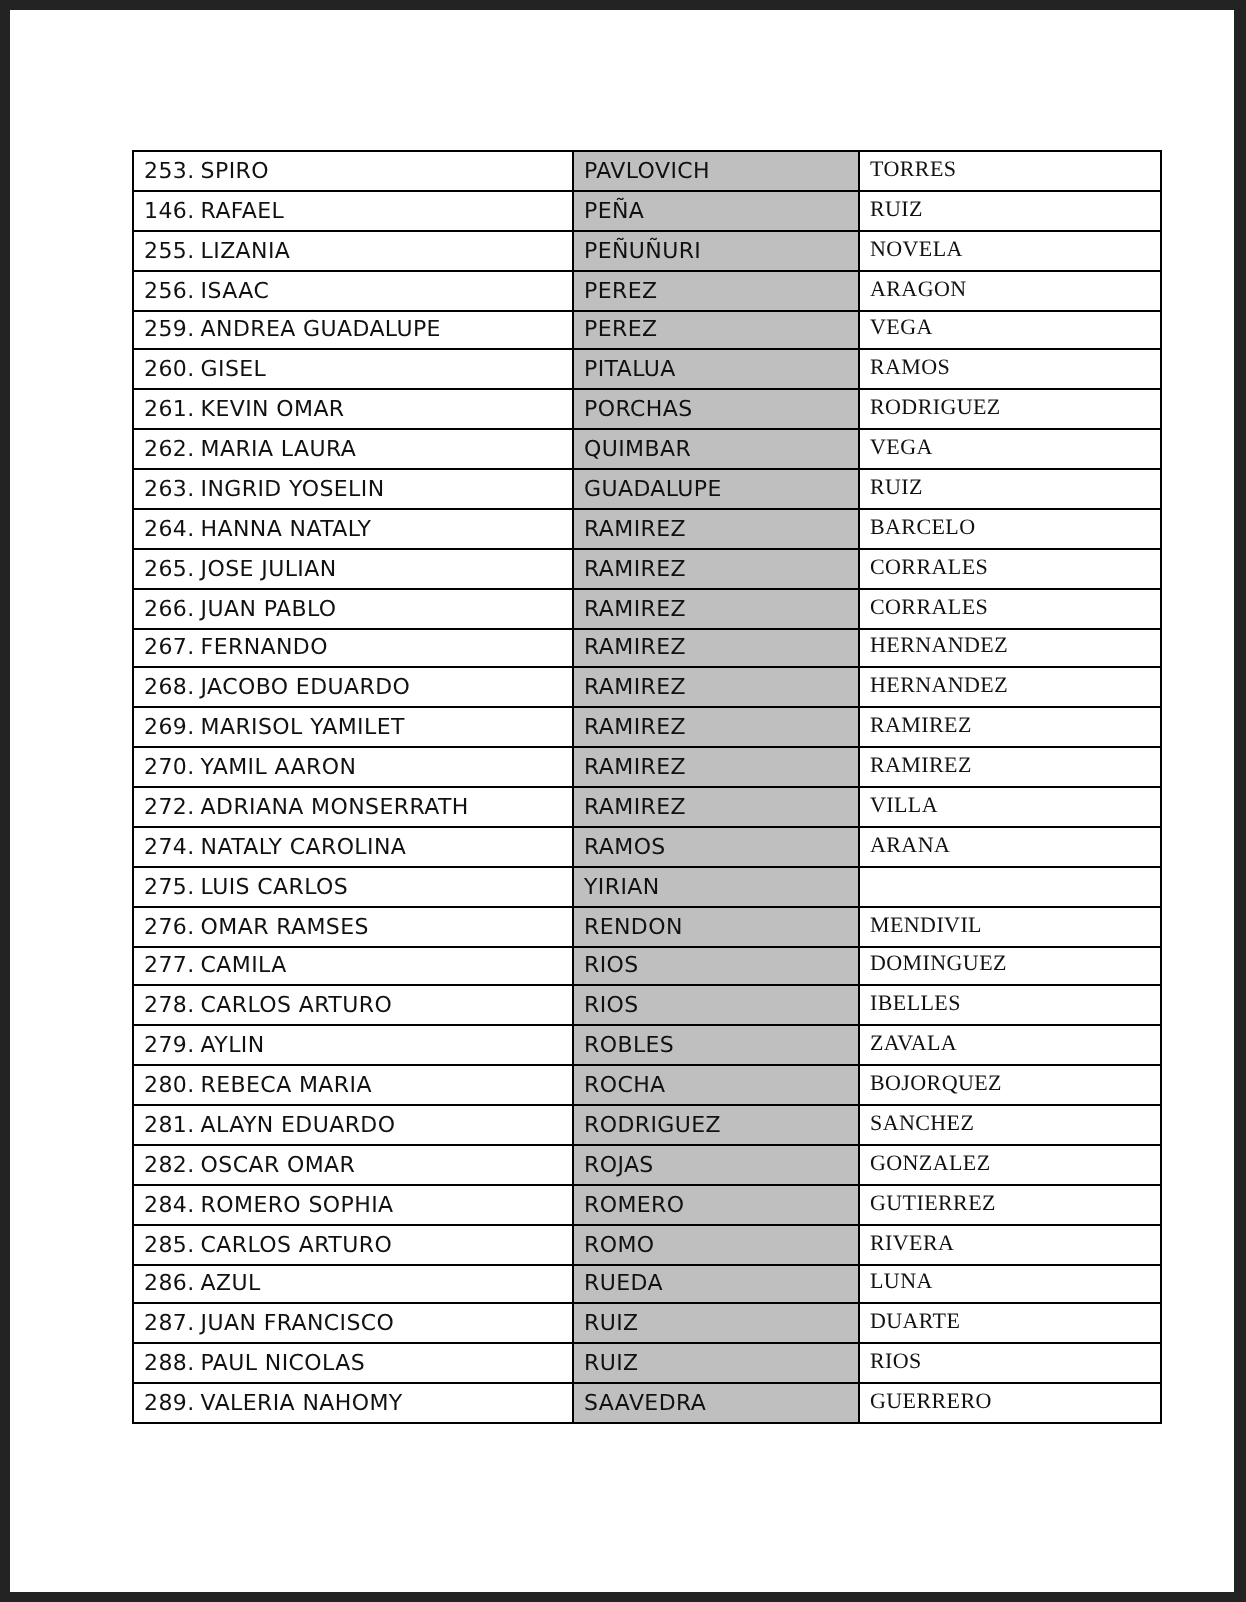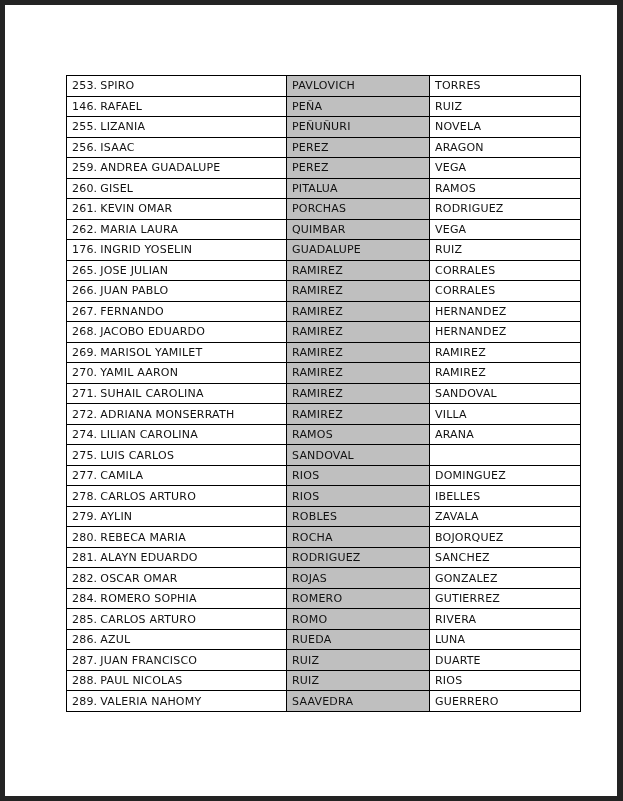--- a/index.html
+++ b/index.html
@@ -43,21 +43,21 @@
     line-height: 1;
     color: var(--text-color, #111111);
     padding: 0 2px 0 5px;
     white-space: nowrap;
     overflow: hidden;
     vertical-align: middle;
     letter-spacing: 0.2px;
   }
   td.col-given { width: 212px; padding-left: 7px; }
   td.col-paternal { width: 135px; background: var(--highlight-color, #bfbfbf); }
-  td.col-maternal { width: 143px; }
+  td.col-maternal { width: 143px; font-family: Liberation Serif, serif; }
   .row-number { margin-right: 3px; }
 </style>
 </head>
 <body>
 
 <div class="frame">
   <div class="page">
     <table class="roster">
       <tbody>
           <tr>
@@ -94,25 +94,30 @@
             <td class="col-given"><span class="row-number">261.</span><span>KEVIN OMAR</span></td>
             <td class="col-paternal"><span>PORCHAS</span></td>
             <td class="col-maternal"><span>RODRIGUEZ</span></td>
           </tr>
           <tr>
             <td class="col-given"><span class="row-number">262.</span><span>MARIA LAURA</span></td>
             <td class="col-paternal"><span>QUIMBAR</span></td>
             <td class="col-maternal"><span>VEGA</span></td>
           </tr>
           <tr>
-            <td class="col-given"><span class="row-number">176.</span><span>INGRID YOSELIN</span></td>
+            <td class="col-given"><span class="row-number">263.</span><span>INGRID YOSELIN</span></td>
             <td class="col-paternal"><span>GUADALUPE</span></td>
             <td class="col-maternal"><span>RUIZ</span></td>
           </tr>
           <tr>
+            <td class="col-given"><span class="row-number">264.</span><span>HANNA NATALY</span></td>
+            <td class="col-paternal"><span>RAMIREZ</span></td>
+            <td class="col-maternal"><span>BARCELO</span></td>
+          </tr>
+          <tr>
             <td class="col-given"><span class="row-number">265.</span><span>JOSE JULIAN</span></td>
             <td class="col-paternal"><span>RAMIREZ</span></td>
             <td class="col-maternal"><span>CORRALES</span></td>
           </tr>
           <tr>
             <td class="col-given"><span class="row-number">266.</span><span>JUAN PABLO</span></td>
             <td class="col-paternal"><span>RAMIREZ</span></td>
             <td class="col-maternal"><span>CORRALES</span></td>
           </tr>
           <tr>
@@ -129,38 +134,38 @@
             <td class="col-given"><span class="row-number">269.</span><span>MARISOL YAMILET</span></td>
             <td class="col-paternal"><span>RAMIREZ</span></td>
             <td class="col-maternal"><span>RAMIREZ</span></td>
           </tr>
           <tr>
             <td class="col-given"><span class="row-number">270.</span><span>YAMIL AARON</span></td>
             <td class="col-paternal"><span>RAMIREZ</span></td>
             <td class="col-maternal"><span>RAMIREZ</span></td>
           </tr>
           <tr>
-            <td class="col-given"><span class="row-number">271.</span><span>SUHAIL CAROLINA</span></td>
-            <td class="col-paternal"><span>RAMIREZ</span></td>
-            <td class="col-maternal"><span>SANDOVAL</span></td>
-          </tr>
-          <tr>
             <td class="col-given"><span class="row-number">272.</span><span>ADRIANA MONSERRATH</span></td>
             <td class="col-paternal"><span>RAMIREZ</span></td>
             <td class="col-maternal"><span>VILLA</span></td>
           </tr>
           <tr>
-            <td class="col-given"><span class="row-number">274.</span><span>LILIAN CAROLINA</span></td>
+            <td class="col-given"><span class="row-number">274.</span><span>NATALY CAROLINA</span></td>
             <td class="col-paternal"><span>RAMOS</span></td>
             <td class="col-maternal"><span>ARANA</span></td>
           </tr>
           <tr>
             <td class="col-given"><span class="row-number">275.</span><span>LUIS CARLOS</span></td>
-            <td class="col-paternal"><span>SANDOVAL</span></td>
+            <td class="col-paternal"><span>YIRIAN</span></td>
             <td class="col-maternal"><span></span></td>
+          </tr>
+          <tr>
+            <td class="col-given"><span class="row-number">276.</span><span>OMAR RAMSES</span></td>
+            <td class="col-paternal"><span>RENDON</span></td>
+            <td class="col-maternal"><span>MENDIVIL</span></td>
           </tr>
           <tr>
             <td class="col-given"><span class="row-number">277.</span><span>CAMILA</span></td>
             <td class="col-paternal"><span>RIOS</span></td>
             <td class="col-maternal"><span>DOMINGUEZ</span></td>
           </tr>
           <tr>
             <td class="col-given"><span class="row-number">278.</span><span>CARLOS ARTURO</span></td>
             <td class="col-paternal"><span>RIOS</span></td>
             <td class="col-maternal"><span>IBELLES</span></td>

